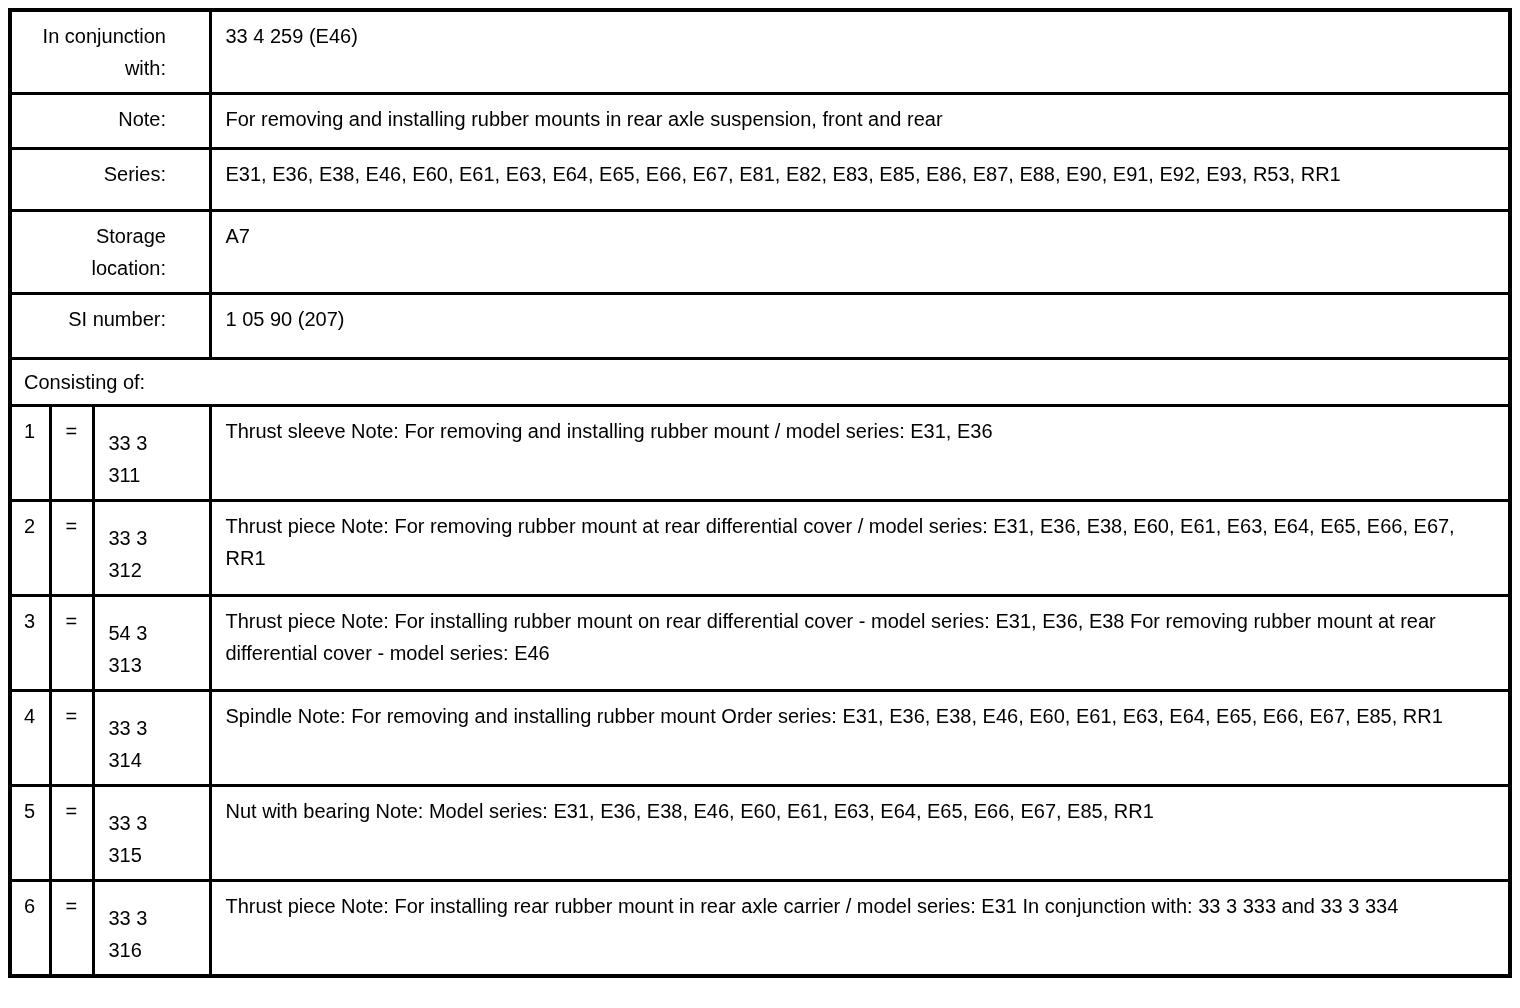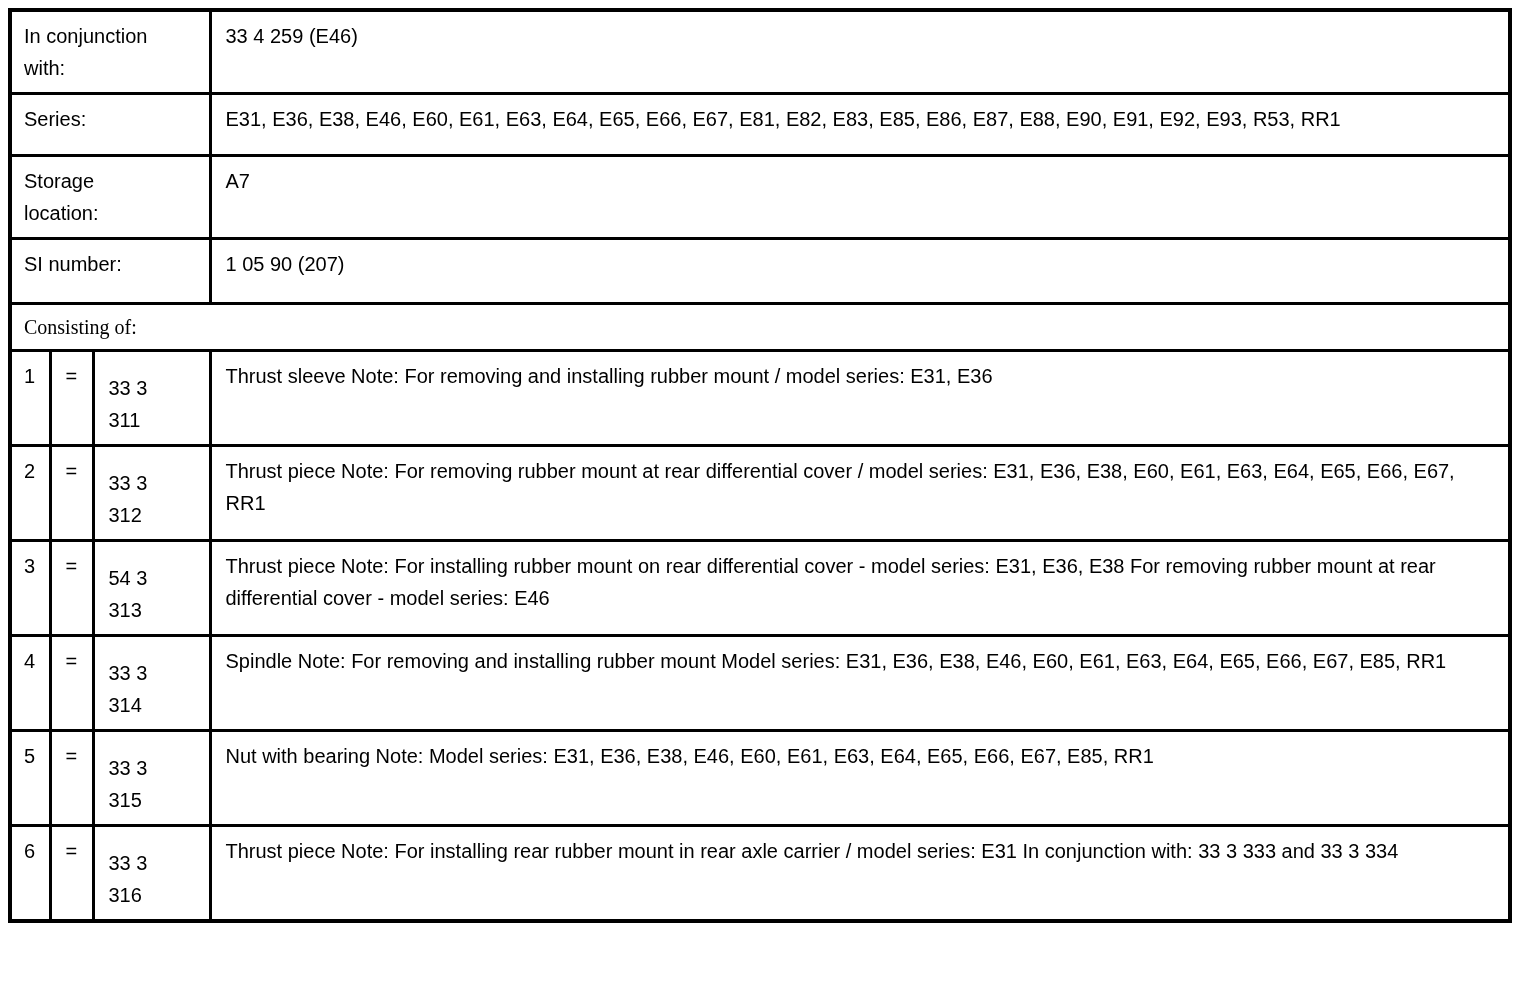--- a/index.html
+++ b/index.html
@@ -24,27 +24,27 @@
     border: 3px solid #000000;
     vertical-align: top;
     font-size: 20px;
     line-height: 32px;
     padding: 8px 14px;
     overflow: hidden;
     word-wrap: break-word;
   }
   td.label-cell {
     padding: 8px 12px;
+    text-align: right;
   }
   .label-inner {
     max-width: 142px;
   }
   td.section-cell {
     padding: 6px 12px;
-    font-family: Liberation Serif, serif;
   }
   td.num-cell {
     padding: 8px 4px 8px 12px;
   }
   td.eq-cell {
     padding: 8px 4px 8px 14px;
   }
   td.part-cell {
     padding: 20px 6px 8px 14px;
   }
@@ -68,20 +68,26 @@
     </colgroup>
     <tbody>
 
       <tr style="height:82px">
         <td class="label-cell" colspan="3">
           <div class="label-inner">In conjunction with:</div>
         </td>
         <td class="value-cell">33 4 259 (E46)</td>
       </tr>
 
+      <tr style="height:55px">
+        <td class="label-cell" colspan="3">
+          <div class="label-inner">Note:</div>
+        </td>
+        <td class="value-cell">For removing and installing rubber mounts in rear axle suspension, front and rear</td>
+      </tr>
 
       <tr style="height:62px">
         <td class="label-cell" colspan="3">
           <div class="label-inner">Series:</div>
         </td>
         <td class="value-cell">E31, E36, E38, E46, E60, E61, E63, E64, E65, E66, E67, E81, E82, E83, E85, E86, E87, E88, E90, E91, E92, E93, R53, RR1</td>
       </tr>
 
       <tr style="height:80px">
         <td class="label-cell" colspan="3">
@@ -128,21 +134,21 @@
         </td>
         <td class="value-cell">Thrust piece Note: For installing rubber mount on rear differential cover - model series: E31, E36, E38 For removing rubber mount at rear differential cover - model series: E46</td>
       </tr>
 
       <tr style="height:84px">
         <td class="num-cell">4</td>
         <td class="eq-cell">=</td>
         <td class="part-cell">
           <div class="part-inner">33 3 314</div>
         </td>
-        <td class="value-cell">Spindle Note: For removing and installing rubber mount Model series: E31, E36, E38, E46, E60, E61, E63, E64, E65, E66, E67, E85, RR1</td>
+        <td class="value-cell">Spindle Note: For removing and installing rubber mount Order series: E31, E36, E38, E46, E60, E61, E63, E64, E65, E66, E67, E85, RR1</td>
       </tr>
 
       <tr style="height:84px">
         <td class="num-cell">5</td>
         <td class="eq-cell">=</td>
         <td class="part-cell">
           <div class="part-inner">33 3 315</div>
         </td>
         <td class="value-cell">Nut with bearing Note: Model series: E31, E36, E38, E46, E60, E61, E63, E64, E65, E66, E67, E85, RR1</td>
       </tr>

